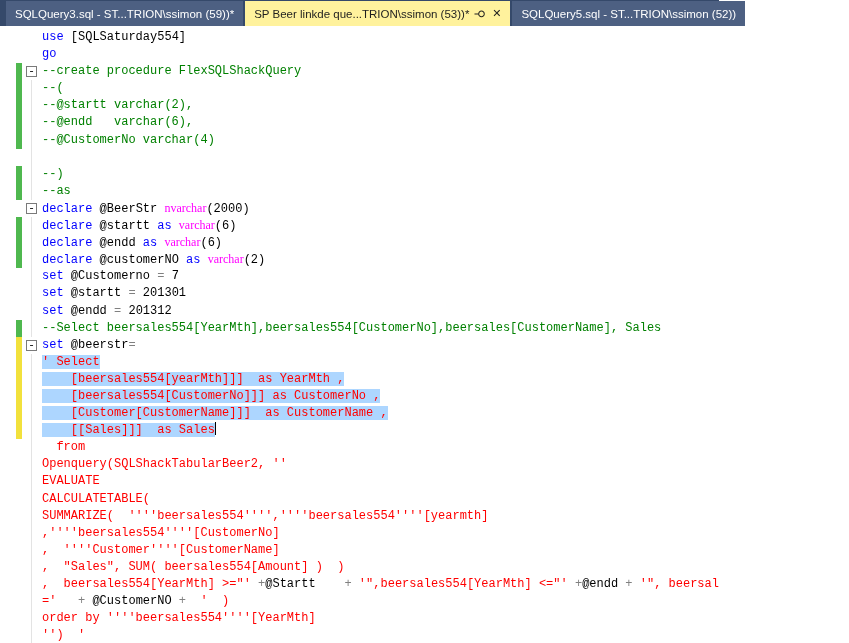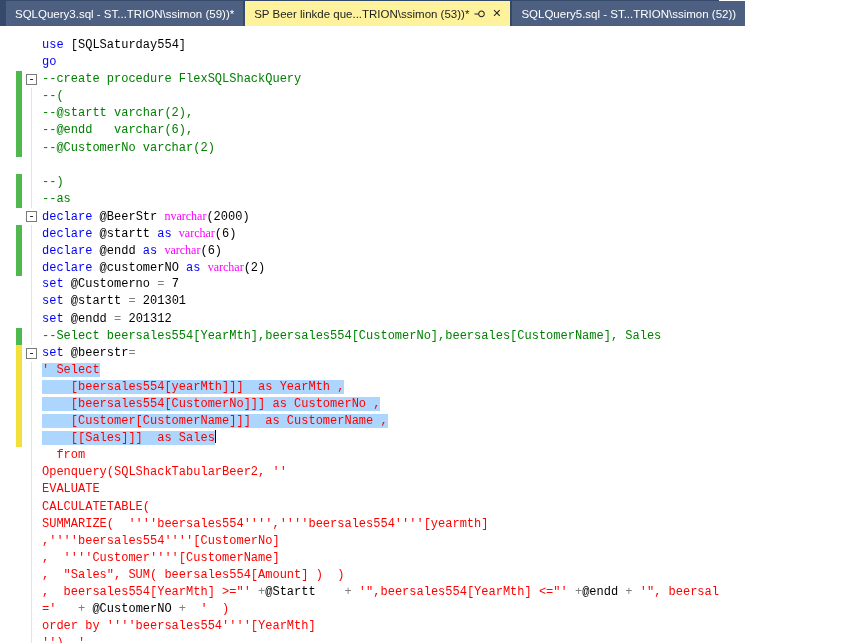--- a/index.html
+++ b/index.html
@@ -17,21 +17,21 @@
     height:25px; display:flex; align-items:center; padding:0 9px;
     background:var(--tab_inactive_bg,#4d6082); color:#ffffff;
     font-size:11.5px; white-space:nowrap; margin-right:2px; cursor:default;
   }
   .tab.active { background:var(--tab_active_bg,#fff29d); color:var(--tab_active_text,#1e1e1e); }
   .tab-icon { margin-left:7px; font-size:11px; line-height:1; }
   .tab-icon.pin { transform:rotate(90deg); font-size:12px; }
 
   
   .editor {
-    flex:1; background:var(--editor_bg,#fff); padding-top:11px; overflow:hidden;
+    flex:1; background:var(--editor_bg,#fff); padding-top:3px; overflow:hidden;
     font-family:"Liberation Mono","DejaVu Sans Mono",monospace; font-size:12px;
   }
   .line { display:flex; height:17.1px; line-height:17.1px; white-space:pre; }
   .ind { width:6px; margin-left:16px; flex:none; }
   .ind-g { background:var(--track_saved,#4fb84f); }
   .ind-y { background:var(--track_unsaved,#f2e13c); }
   .fold { width:20px; flex:none; position:relative; }
   .fold.guide::before {
     content:""; position:absolute; left:9px; top:0; bottom:0;
     border-left:1px solid #e3e3e3;
@@ -69,21 +69,21 @@
         <span class="tab-label">SQLQuery5.sql - ST...TRION\ssimon (52))</span>
       </div>
     </div>
   <div class="editor" id="editor">
       <div class="line"><div class="ind"></div><div class="fold"></div><div class="code"><span><span class="seg-kw">use</span><span class="seg-pl"> [SQLSaturday554]</span></span></div></div>
       <div class="line"><div class="ind"></div><div class="fold"></div><div class="code"><span><span class="seg-kw">go</span></span></div></div>
       <div class="line"><div class="ind ind-g"></div><div class="fold"><span class="foldbox">-</span></div><div class="code"><span><span class="seg-cm">--create procedure FlexSQLShackQuery</span></span></div></div>
       <div class="line"><div class="ind ind-g"></div><div class="fold guide"></div><div class="code"><span><span class="seg-cm">--(</span></span></div></div>
       <div class="line"><div class="ind ind-g"></div><div class="fold guide"></div><div class="code"><span><span class="seg-cm">--@startt varchar(2),</span></span></div></div>
       <div class="line"><div class="ind ind-g"></div><div class="fold guide"></div><div class="code"><span><span class="seg-cm">--@endd   varchar(6),</span></span></div></div>
-      <div class="line"><div class="ind ind-g"></div><div class="fold guide"></div><div class="code"><span><span class="seg-cm">--@CustomerNo varchar(2)</span></span></div></div>
+      <div class="line"><div class="ind ind-g"></div><div class="fold guide"></div><div class="code"><span><span class="seg-cm">--@CustomerNo varchar(4)</span></span></div></div>
       <div class="line"><div class="ind"></div><div class="fold guide"></div><div class="code"><span></span></div></div>
       <div class="line"><div class="ind ind-g"></div><div class="fold guide"></div><div class="code"><span><span class="seg-cm">--)</span></span></div></div>
       <div class="line"><div class="ind ind-g"></div><div class="fold guide"></div><div class="code"><span><span class="seg-cm">--as</span></span></div></div>
       <div class="line"><div class="ind"></div><div class="fold"><span class="foldbox">-</span></div><div class="code"><span><span class="seg-kw">declare</span><span class="seg-pl"> @BeerStr </span><span class="seg-ty">nvarchar</span><span class="seg-pl">(2000)</span></span></div></div>
       <div class="line"><div class="ind ind-g"></div><div class="fold guide"></div><div class="code"><span><span class="seg-kw">declare</span><span class="seg-pl"> @startt </span><span class="seg-kw">as</span><span class="seg-pl"> </span><span class="seg-ty">varchar</span><span class="seg-pl">(6)</span></span></div></div>
       <div class="line"><div class="ind ind-g"></div><div class="fold guide"></div><div class="code"><span><span class="seg-kw">declare</span><span class="seg-pl"> @endd </span><span class="seg-kw">as</span><span class="seg-pl"> </span><span class="seg-ty">varchar</span><span class="seg-pl">(6)</span></span></div></div>
       <div class="line"><div class="ind ind-g"></div><div class="fold guide"></div><div class="code"><span><span class="seg-kw">declare</span><span class="seg-pl"> @customerNO </span><span class="seg-kw">as</span><span class="seg-pl"> </span><span class="seg-ty">varchar</span><span class="seg-pl">(2)</span></span></div></div>
       <div class="line"><div class="ind"></div><div class="fold guide"></div><div class="code"><span><span class="seg-kw">set</span><span class="seg-pl"> @Customerno </span><span class="seg-op">=</span><span class="seg-pl"> 7</span></span></div></div>
       <div class="line"><div class="ind"></div><div class="fold guide"></div><div class="code"><span><span class="seg-kw">set</span><span class="seg-pl"> @startt </span><span class="seg-op">=</span><span class="seg-pl"> 201301</span></span></div></div>
       <div class="line"><div class="ind"></div><div class="fold guide"></div><div class="code"><span><span class="seg-kw">set</span><span class="seg-pl"> @endd </span><span class="seg-op">=</span><span class="seg-pl"> 201312</span></span></div></div>

